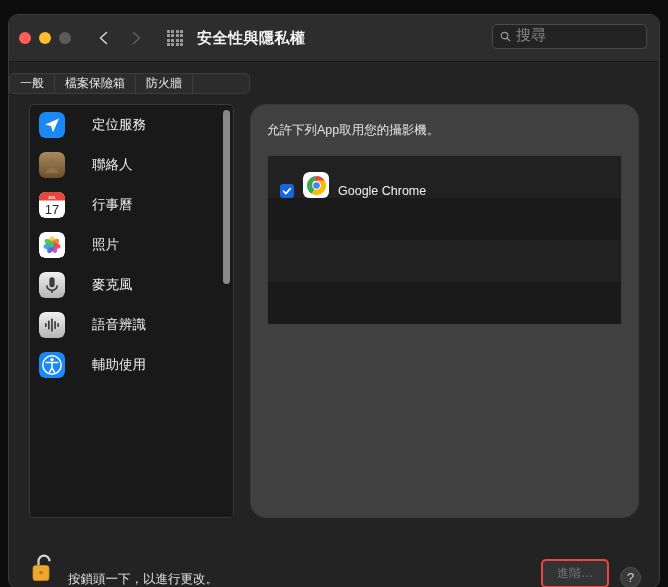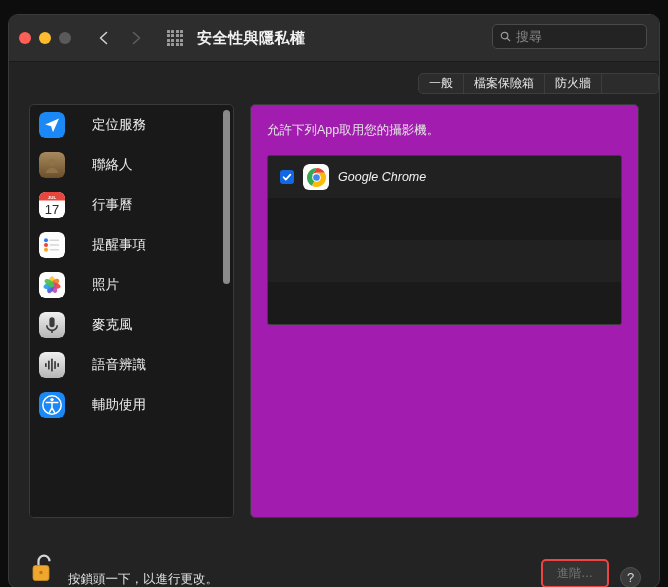--- a/index.html
+++ b/index.html
@@ -66,32 +66,32 @@
     width: 155px; height: 25px;
     background: #232323;
     border: 1px solid #4a4a4a;
     border-radius: 5px;
     display: flex; align-items: center;
     padding: 0 7px;
     gap: 5px;
   }
   #search-input {
     background: transparent; border: none; outline: none;
-    color: #d0d0d0; font-size: 13px;
-    font-family: Liberation Sans, sans-serif;
+    color: #d0d0d0; font-size: 15px;
+    font-family: Liberation Mono, monospace;
     width: 100%;
   }
   #search-input::placeholder { color: #858585; }
 
   
   #tabbar {
     flex: 0 0 42px;
     display: flex;
     align-items: center;
-    justify-content: flex-end;
+    justify-content: flex-start;
   }
   #tabs {
     display: flex;
     background: #2c2c2c;
     border: 1px solid #3d3d3d;
     border-radius: 5px;
     overflow: hidden;
     height: 21px;
   }
   .tab {
@@ -151,37 +151,37 @@
   }
   #side-fade {
     position: absolute; left: 0; right: 0; bottom: 0; height: 14px;
     background: linear-gradient(to bottom, rgba(25,25,25,0), #191919 75%);
     pointer-events: none;
   }
 
   
   #panel {
     flex: 1 1 auto;
-    background: #a21caf;
+    background: #404040;
     border: 1px solid #3a3a3a;
-    border-radius: 5px;
+    border-radius: 16px;
     padding: 17px 16px 0 16px;
   }
   #panel-desc {
     font-size: 12.5px;
     color: #e3e3e3;
     margin-bottom: 16px;
   }
   #applist {
     border: 1px solid #3d3d3d;
     border-radius: 3px;
     overflow: hidden;
     background: #212121;
   }
-  .arow { height: 42px; display: flex; align-items: center; padding-left: 12px; gap: 9px; font-style: italic; }
+  .arow { height: 42px; display: flex; align-items: flex-end; padding-left: 12px; gap: 9px; }
   .arow.alt { background: #1a1a1a; }
   .arow.plain { background: #212121; }
   .acheck {
     width: 14px; height: 14px;
     border-radius: 3px;
     flex: 0 0 14px;
     display: flex; align-items: center; justify-content: center;
   }
   .acheck.on { background: #1268e3; }
   .alabel { font-size: 12.5px; color: #f0f0f0; }
@@ -316,32 +316,20 @@
             <span class="slabel">聯絡人</span>
           </div>
           <div class="srow">
             <span class="appicon"><svg width="26" height="26" viewBox="0 0 26 26">
                 <rect width="26" height="26" rx="6" fill="#ffffff"></rect>
                 <path d="M0 6a6 6 0 0 1 6-6h14a6 6 0 0 1 6 6v2.4H0z" fill="#e8453c"></path>
                 <text x="13" y="7.2" font-size="4.4" fill="#ffffff" text-anchor="middle" font-family="Liberation Sans, sans-serif" font-weight="bold">JUL</text>
                 <text x="13" y="22" font-size="13" fill="#2b2b2b" text-anchor="middle" font-family="Liberation Sans, sans-serif">17</text>
               </svg></span>
             <span class="slabel">行事曆</span>
-          </div>
-          <div class="srow">
-            <span class="appicon"><svg width="26" height="26" viewBox="0 0 26 26">
-                <rect width="26" height="26" rx="6" fill="#fdfdfd"></rect>
-                <circle cx="7" cy="8.3" r="2" fill="#2a7ef0"></circle>
-                <rect x="10.6" y="7.6" width="9.6" height="1.5" rx="0.7" fill="#d6d6d6"></rect>
-                <circle cx="7" cy="13" r="2" fill="#e8453c"></circle>
-                <rect x="10.6" y="12.3" width="9.6" height="1.5" rx="0.7" fill="#d6d6d6"></rect>
-                <circle cx="7" cy="17.7" r="2" fill="#f5a623"></circle>
-                <rect x="10.6" y="17" width="9.6" height="1.5" rx="0.7" fill="#d6d6d6"></rect>
-              </svg></span>
-            <span class="slabel">提醒事項</span>
           </div>
           <div class="srow">
             <span class="appicon"><svg width="26" height="26" viewBox="0 0 26 26">
                 <rect width="26" height="26" rx="6" fill="#ffffff"></rect>
                 <g transform="translate(13,13)">
         <ellipse rx="3" ry="5.6" cy="-3.2" fill="#f7c733" opacity=".92"></ellipse>
         <ellipse rx="3" ry="5.6" cy="-3.2" transform="rotate(51)" fill="#f07c2b" opacity=".92"></ellipse>
         <ellipse rx="3" ry="5.6" cy="-3.2" transform="rotate(102)" fill="#e8453c" opacity=".92"></ellipse>
         <ellipse rx="3" ry="5.6" cy="-3.2" transform="rotate(153)" fill="#c549b9" opacity=".92"></ellipse>
         <ellipse rx="3" ry="5.6" cy="-3.2" transform="rotate(204)" fill="#5b57d6" opacity=".92"></ellipse>

